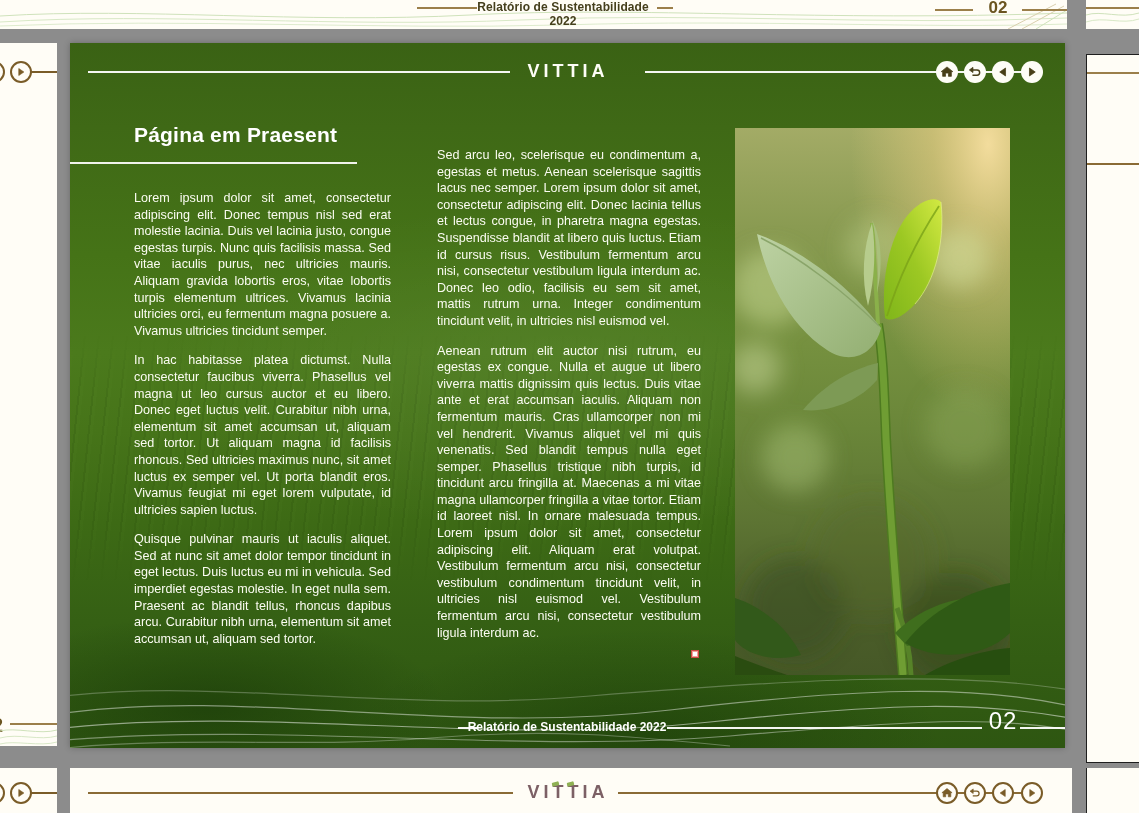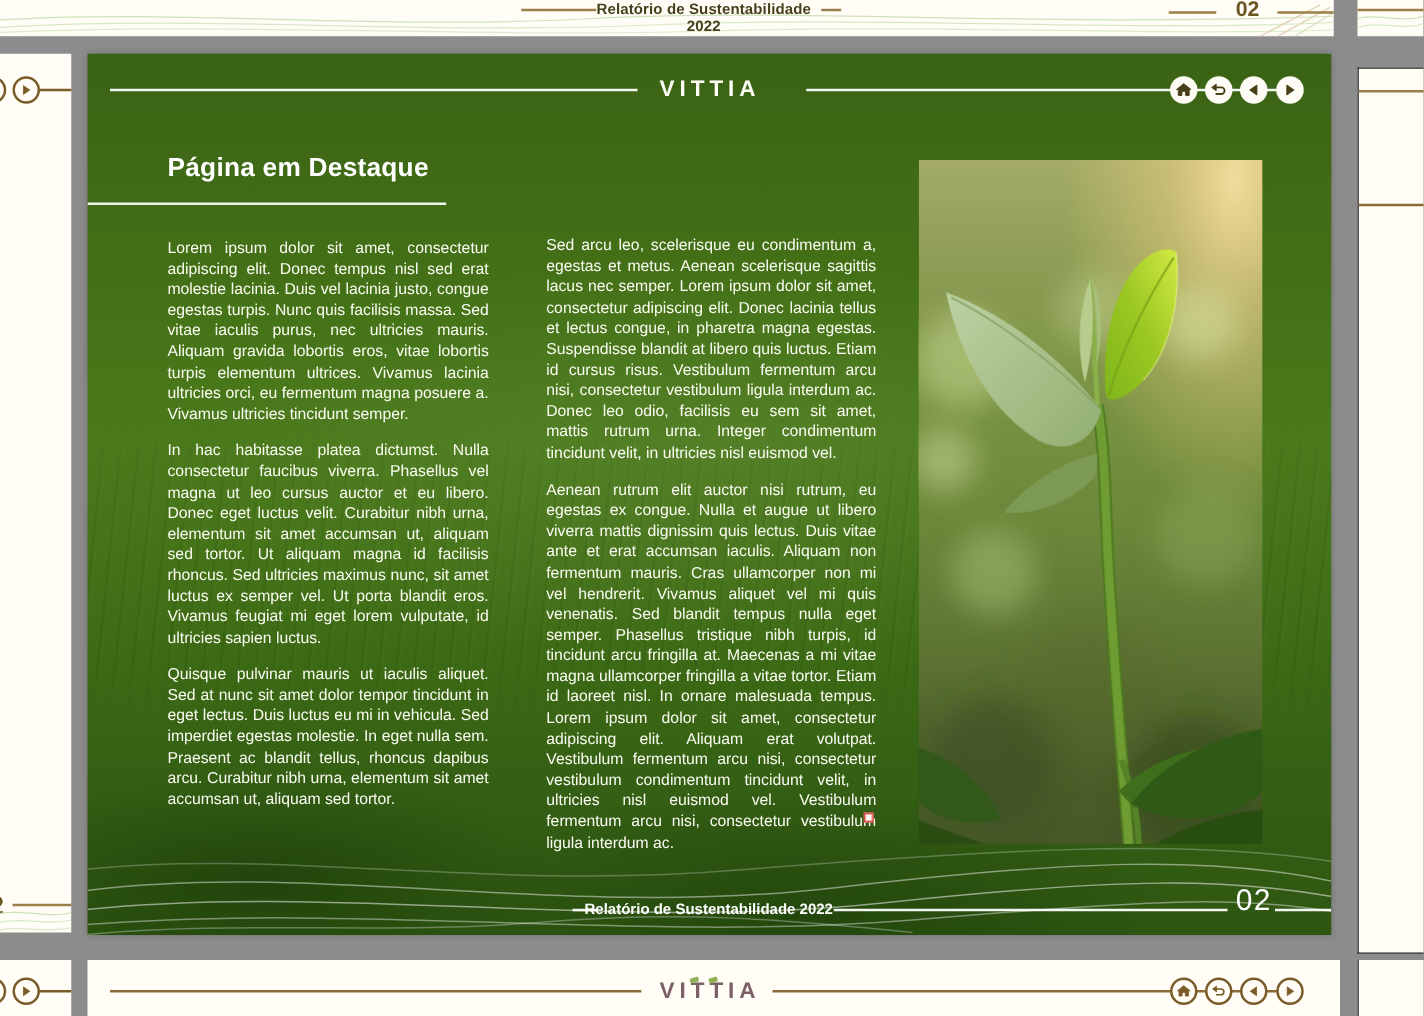--- a/index.html
+++ b/index.html
@@ -44,21 +44,21 @@
                    radial-gradient(ellipse 600px 240px at 50% 46%,rgba(255,255,255,.05),transparent 70%);}
   .brand{position:absolute;left:398px;top:18px;width:200px;text-align:center;
          font-size:18px;font-weight:700;letter-spacing:4px;color:#fdfdf6;}
   .brand-b{color:#7c6065;}
   .accent{position:absolute;width:7px;height:4px;background:#8fb153;border-radius:1px;transform:rotate(-16deg);}
   .pg-title{position:absolute;left:64px;top:80px;margin:0;font-size:21px;font-weight:700;
             color:#ffffff;letter-spacing:.2px;}
   .t-underline{position:absolute;left:0;top:119px;width:287px;height:2px;background:rgba(255,255,255,.92);}
   .col{position:absolute;}
   .col1{left:64px;top:147px;width:257px;}
-  .col2{left:367px;top:104px;width:264px;margin-top:41px;}
+  .col2{left:367px;top:104px;width:264px;}
   .bodytext{margin:0 0 13px;text-align:justify;color:#fbfcf2;font-size:12.6px;line-height:16.6px;}
   .photo{position:absolute;left:665px;top:85px;width:275px;height:547px;}
   .broken-img{position:absolute;left:621px;top:607px;width:8px;height:8px;background:#f2a29c;
               border:1px solid #cc4b44;box-sizing:border-box;}
   .broken-img:after{content:"";position:absolute;left:1px;top:1px;width:4px;height:4px;background:#fff;}
   .foot-text{position:absolute;left:397px;top:677px;width:200px;text-align:center;
              font-size:12px;font-weight:600;color:#ffffff;}
   .foot-num{position:absolute;left:903px;top:664px;width:60px;text-align:center;
             font-size:24px;font-weight:300;letter-spacing:1px;color:#ffffff;}
 
@@ -149,21 +149,21 @@
       <svg width="16" height="16" viewBox="0 0 22 22">
           <polygon class="g" points="14.5,5.5 6.5,11 14.5,16.5"></polygon>
         </svg>
     </div>
     <div class="navicon nv-light" style="left:951px;top:18px;">
       <svg width="16" height="16" viewBox="0 0 22 22">
           <polygon class="g" points="7.5,5.5 15.5,11 7.5,16.5"></polygon>
         </svg>
     </div>
 
-    <h1 class="pg-title">Página em Destaque</h1>
+    <h1 class="pg-title">Página em Praesent</h1>
     <div class="t-underline"></div>
 
     <div class="col col1">
       <p class="bodytext">Lorem ipsum dolor sit amet, consectetur adipiscing elit. Donec tempus nisl sed erat molestie lacinia. Duis vel lacinia justo, congue egestas turpis. Nunc quis facilisis massa. Sed vitae iaculis purus, nec ultricies mauris. Aliquam gravida lobortis eros, vitae lobortis turpis elementum ultrices. Vivamus lacinia ultricies orci, eu fermentum magna posuere a. Vivamus ultricies tincidunt semper.</p>
       <p class="bodytext">In hac habitasse platea dictumst. Nulla consectetur faucibus viverra. Phasellus vel magna ut leo cursus auctor et eu libero. Donec eget luctus velit. Curabitur nibh urna, elementum sit amet accumsan ut, aliquam sed tortor. Ut aliquam magna id facilisis rhoncus. Sed ultricies maximus nunc, sit amet luctus ex semper vel. Ut porta blandit eros. Vivamus feugiat mi eget lorem vulputate, id ultricies sapien luctus.</p>
       <p class="bodytext">Quisque pulvinar mauris ut iaculis aliquet. Sed at nunc sit amet dolor tempor tincidunt in eget lectus. Duis luctus eu mi in vehicula. Sed imperdiet egestas molestie. In eget nulla sem. Praesent ac blandit tellus, rhoncus dapibus arcu. Curabitur nibh urna, elementum sit amet accumsan ut, aliquam sed tortor.</p>
     </div>
     <div class="col col2">
       <p class="bodytext">Sed arcu leo, scelerisque eu condimentum a, egestas et metus. Aenean scelerisque sagittis lacus nec semper. Lorem ipsum dolor sit amet, consectetur adipiscing elit. Donec lacinia tellus et lectus congue, in pharetra magna egestas. Suspendisse blandit at libero quis luctus. Etiam id cursus risus. Vestibulum fermentum arcu nisi, consectetur vestibulum ligula interdum ac. Donec leo odio, facilisis eu sem sit amet, mattis rutrum urna. Integer condimentum tincidunt velit, in ultricies nisl euismod vel.</p>
       <p class="bodytext">Aenean rutrum elit auctor nisi rutrum, eu egestas ex congue. Nulla et augue ut libero viverra mattis dignissim quis lectus. Duis vitae ante et erat accumsan iaculis. Aliquam non fermentum mauris. Cras ullamcorper non mi vel hendrerit. Vivamus aliquet vel mi quis venenatis. Sed blandit tempus nulla eget semper. Phasellus tristique nibh turpis, id tincidunt arcu fringilla at. Maecenas a mi vitae magna ullamcorper fringilla a vitae tortor. Etiam id laoreet nisl. In ornare malesuada tempus. Lorem ipsum dolor sit amet, consectetur adipiscing elit. Aliquam erat volutpat. Vestibulum fermentum arcu nisi, consectetur vestibulum condimentum tincidunt velit, in ultricies nisl euismod vel. Vestibulum fermentum arcu nisi, consectetur vestibulum ligula interdum ac.</p>

